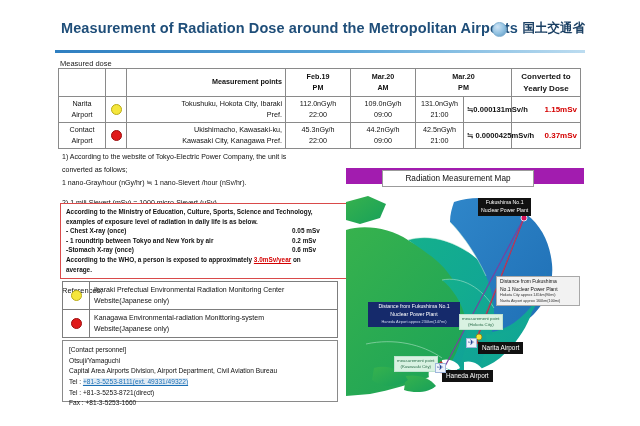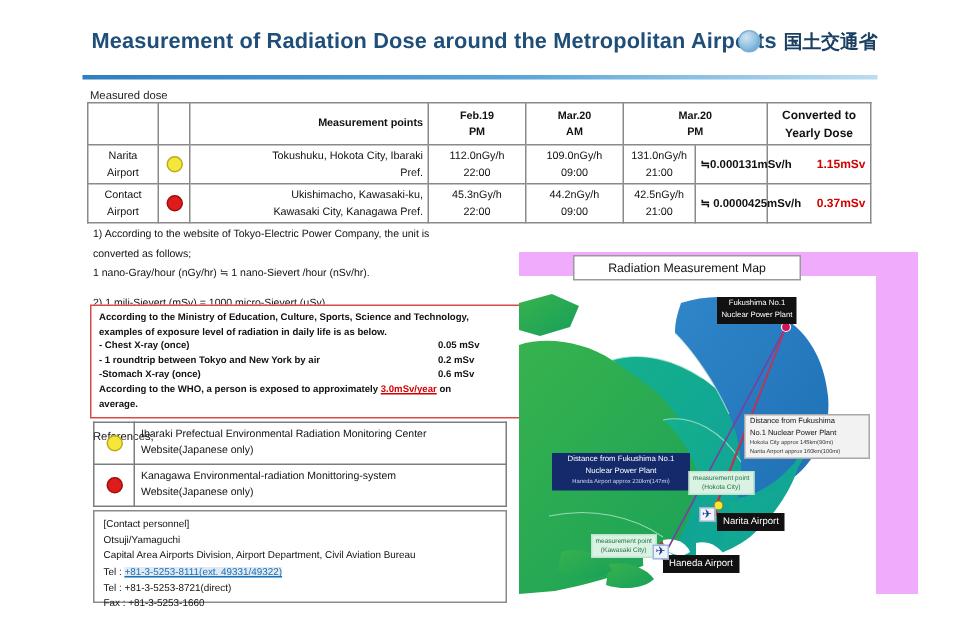--- a/index.html
+++ b/index.html
@@ -17,21 +17,21 @@
   #header{
     position:absolute;left:55px;top:18px;width:530px;height:34px;
   }
   #title{
     position:absolute;left:6px;top:2px;
     font-size:14.5px;font-weight:bold;color:#1F4E79;
     letter-spacing:0.1px;white-space:nowrap;
   }
   #logo{
     position:absolute;right:0px;top:2px;
-    display:flex;align-items:flex-start;gap:16px;
+    display:flex;align-items:flex-end;gap:16px;
   }
   #logo-mark{
     width:13px;height:13px;border-radius:50%;
     background:radial-gradient(circle at 35% 30%,#cfe4f5 0%,#8fc0e0 55%,#5a93bd 100%);
     border:1px solid #7fb0d2;
   }
   #logo-text{font-size:12.5px;color:#1a3f63;font-weight:bold;}
   #header-rule{
     position:absolute;left:55px;top:50px;width:530px;height:3px;
     background:linear-gradient(to right,#2f7fc1 0%,#5aa6d8 55%,#bcdcf0 100%);
@@ -94,21 +94,21 @@
     position:absolute;left:62px;top:340px;width:276px;height:62px;
     border:1px solid #8a8a8a;background:#fff;
     padding:4px 6px;font-size:6.6px;color:#111;line-height:1.62;
     box-sizing:border-box;
   }
   #contact .lnk{color:#1a6fb5;text-decoration:underline;background:#dfeaf4;}
 
   
   #mapwrap{
     position:absolute;left:346px;top:168px;width:238px;height:228px;
-    background:#f0abfc;overflow:hidden;padding-left:28px;
+    background:#a21caf;overflow:hidden;
   }
   #map-title{
     position:absolute;left:36px;top:2px;width:150px;height:15px;
     border:1px solid #9b9b9b;background:#fff;
     font-size:8.2px;color:#111;text-align:center;line-height:15px;
     z-index:30;
   }
   #map-canvas{
     position:absolute;left:0;top:16px;width:238px;height:212px;
     background:#ffffff;overflow:hidden;

